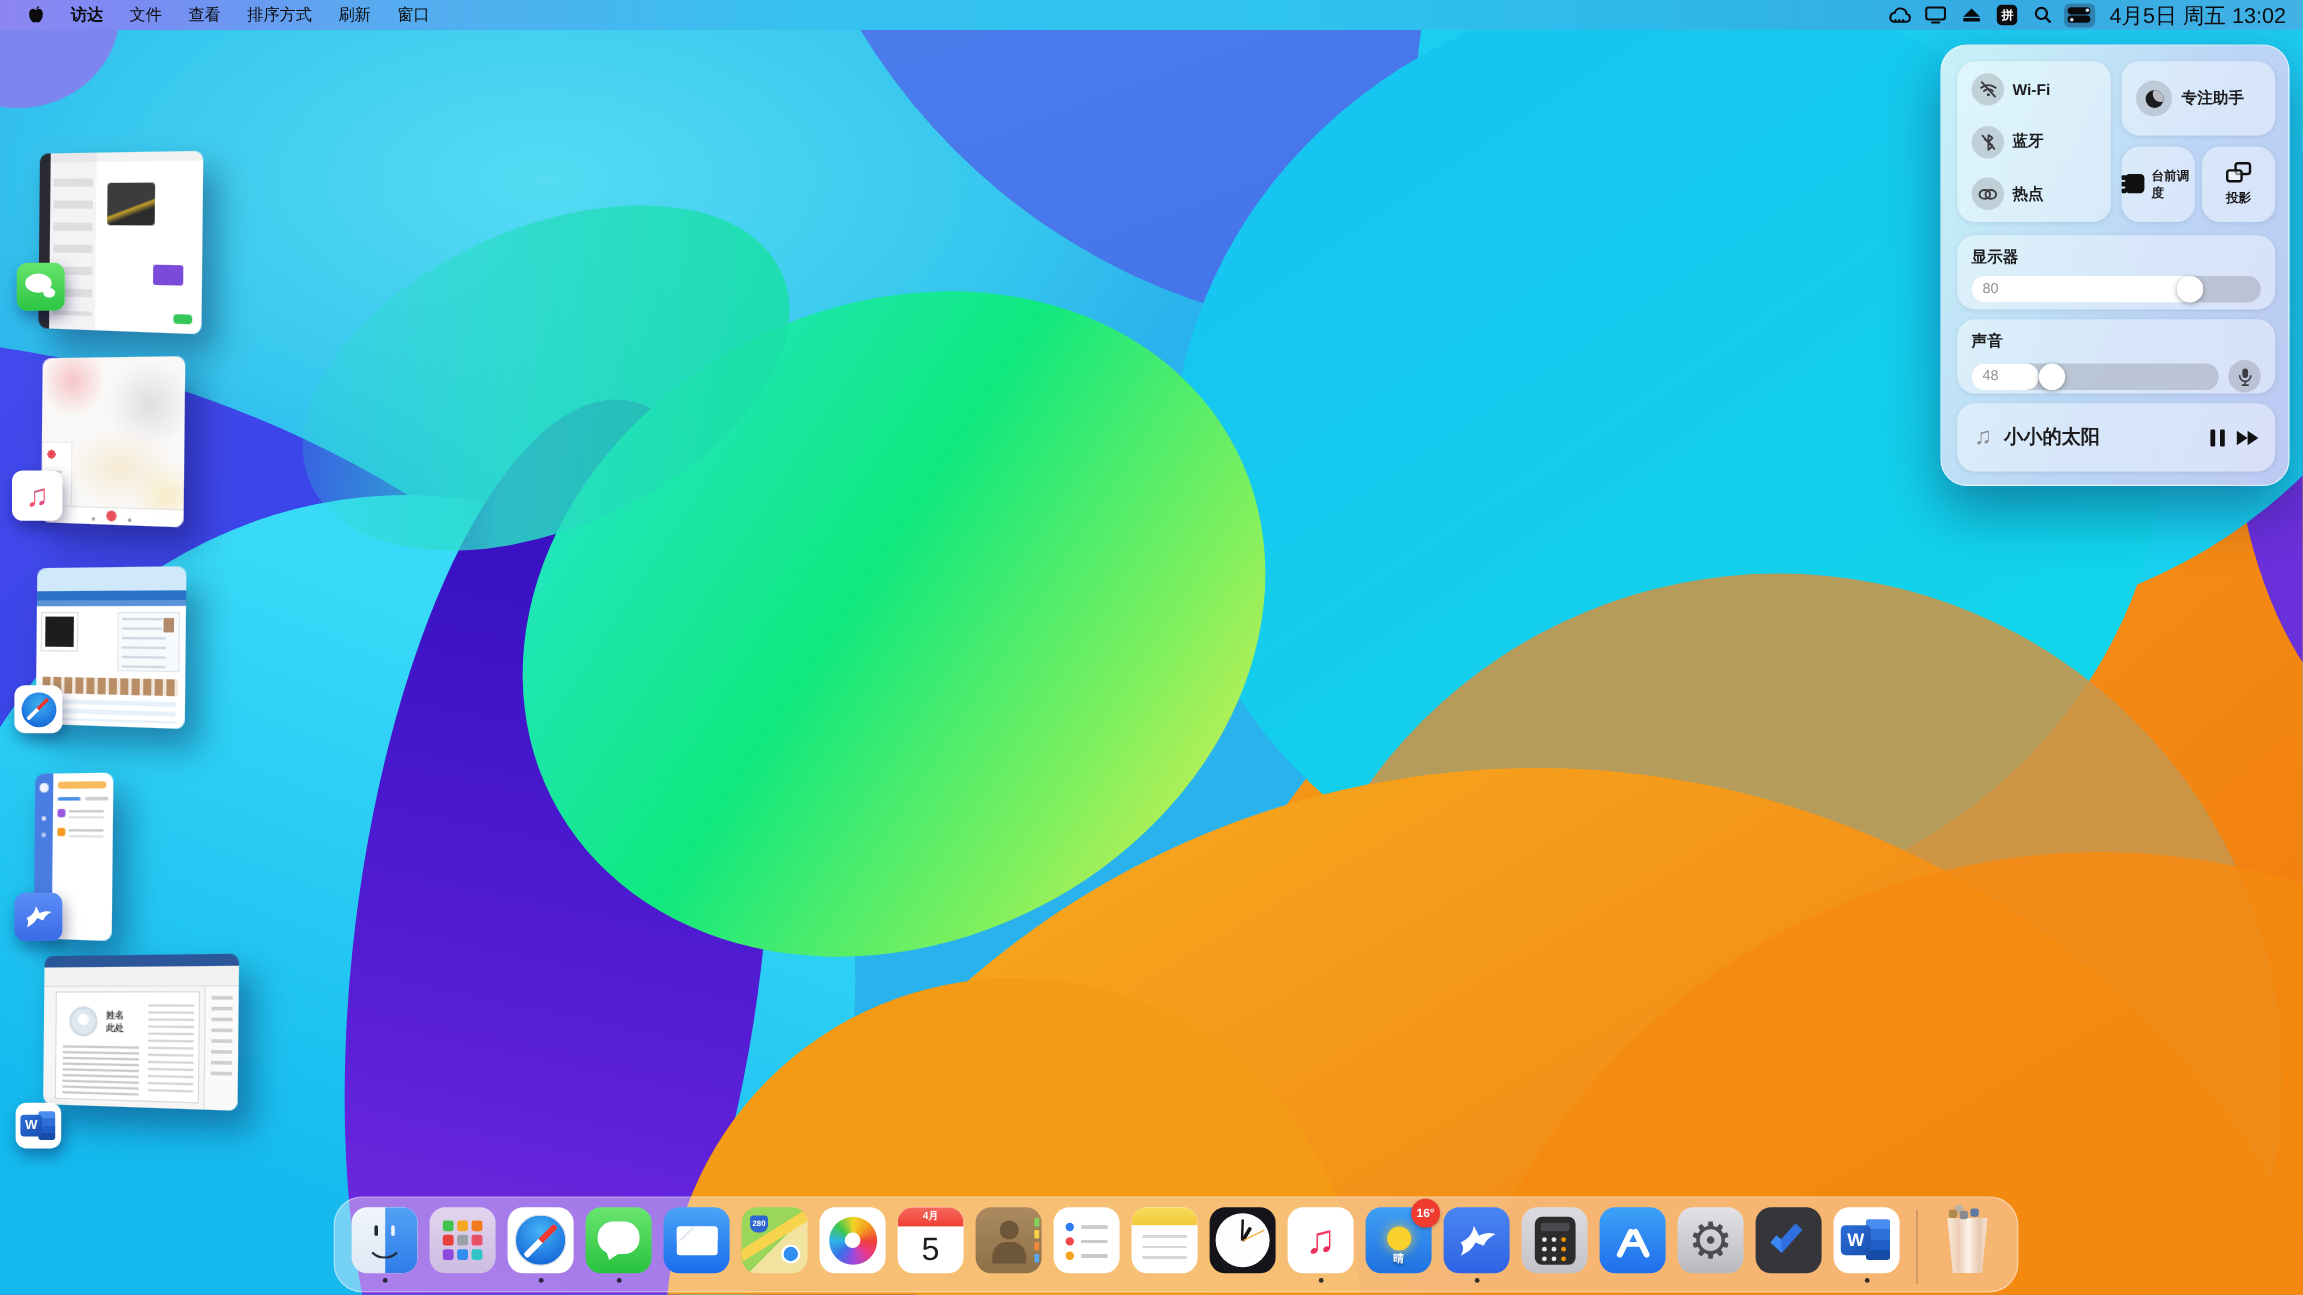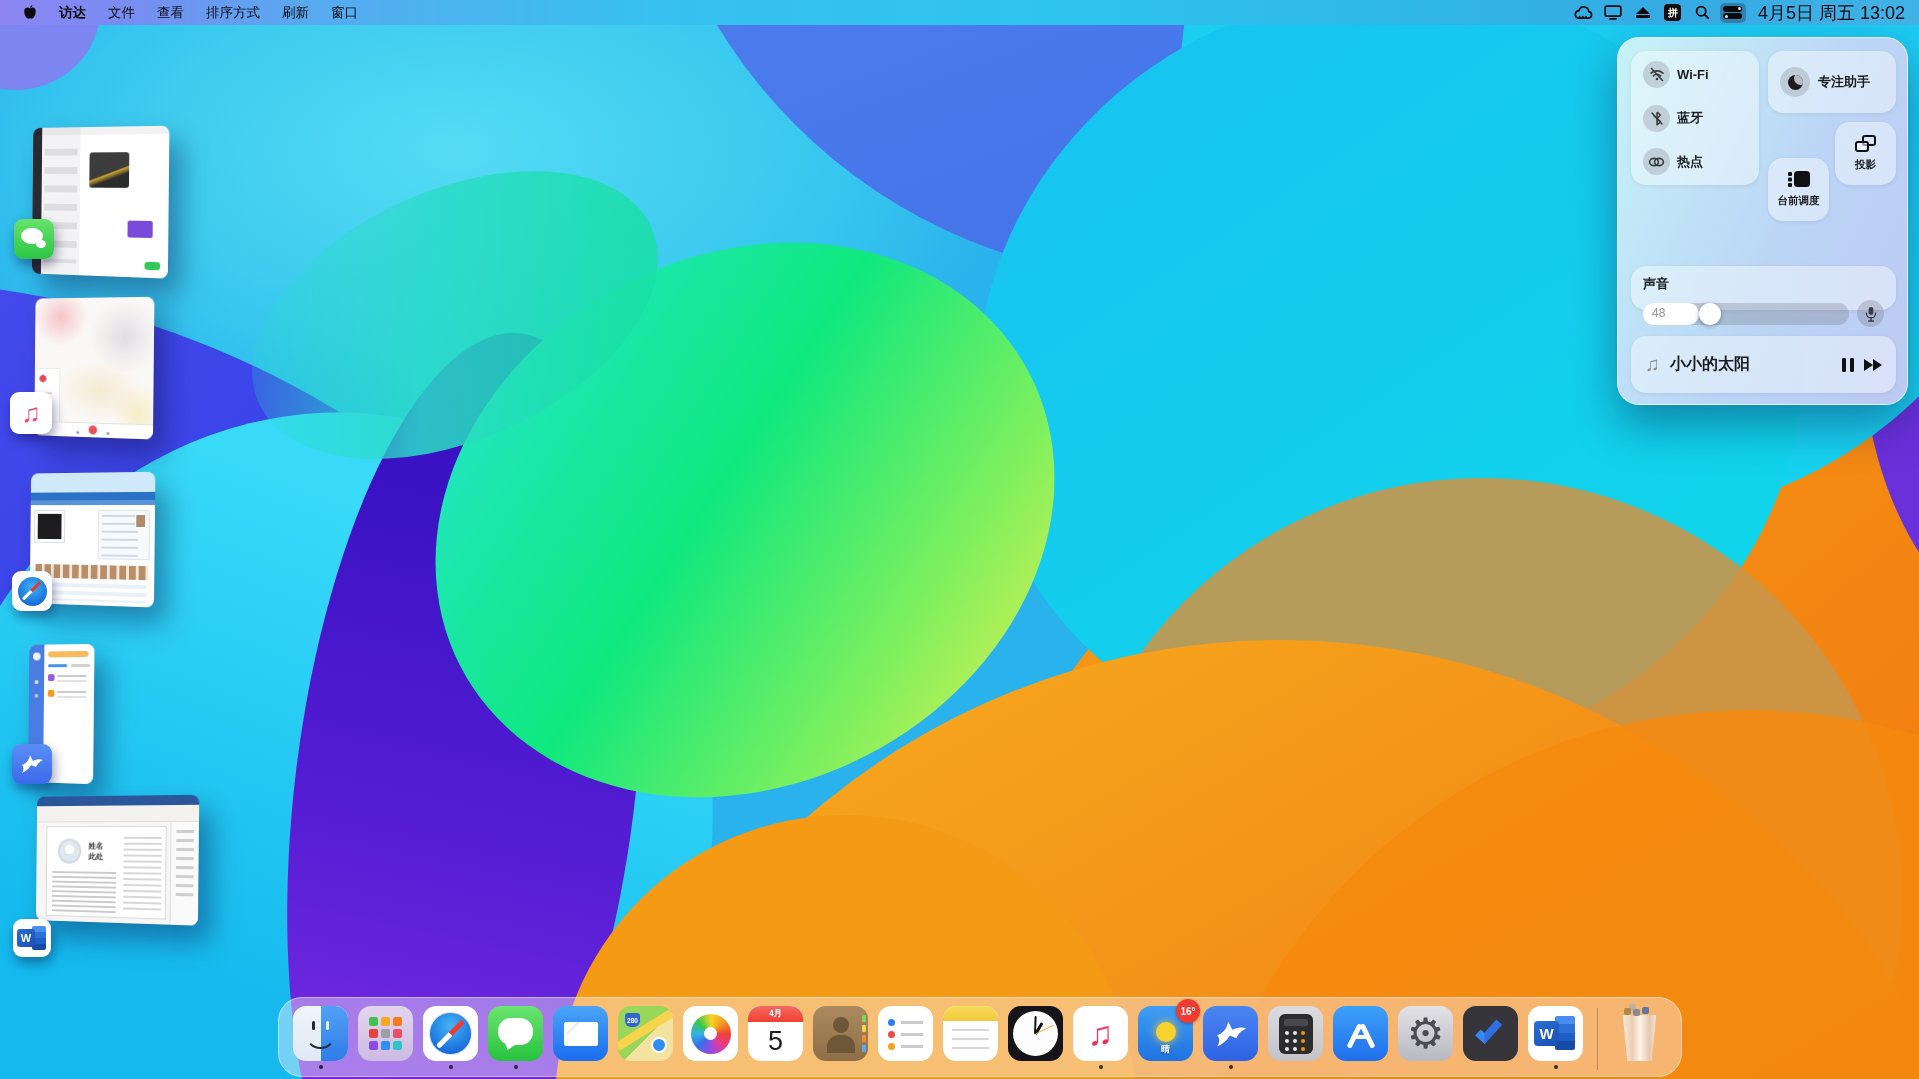--- a/index.html
+++ b/index.html
@@ -55,32 +55,32 @@
     box-shadow:0 20px 45px rgba(10,10,60,.38); color:#1c1c1e; }
   .cc-card { position:absolute; background:rgba(255,255,255,.42); border-radius:15px; box-shadow:0 1px 4px rgba(0,0,40,.08); }
   #cc-conn { left:13px; top:13px; width:128px; height:134px; padding:10px 12px; display:flex; flex-direction:column; justify-content:space-between; }
   .cc-row { display:flex; align-items:center; gap:7px; }
   .cc-circ { width:27px; height:27px; border-radius:50%; background:rgba(120,120,128,.28); display:flex; align-items:center; justify-content:center; flex:none; }
   .cc-lbl { font-size:13px; font-weight:600; }
   #cc-focus { left:150px; top:13px; width:128px; height:62px; padding:10px 12px; display:flex; align-items:center; gap:8px; }
   #cc-focus .cc-circ { width:30px; height:30px; }
   .moon { width:15px; height:15px; border-radius:50%; background:#1c1c1e; position:relative; overflow:hidden; }
   .moon::after { content:""; position:absolute; left:6px; top:-3px; width:13px; height:13px; border-radius:50%; background:#b9bcc4; }
-  #cc-stage  { left:150px; top:84px; width:61px; height:63px; display:flex; flex-direction:column; align-items:center; justify-content:center; gap:6px;margin-top:36px; }
+  #cc-stage  { left:150px; top:84px; width:61px; height:63px; display:flex; flex-direction:row; align-items:center; justify-content:center; gap:6px; }
   #cc-mirror { left:217px; top:84px; width:61px; height:63px; display:flex; flex-direction:column; align-items:center; justify-content:center; gap:6px; }
   .cc-sm-lbl { font-size:10.5px; font-weight:600; }
   .stage-glyph { position:relative; width:22px; height:17px; }
   .stage-glyph .sq { position:absolute; right:0; top:0; width:16px; height:16px; background:#111; border-radius:3.5px; }
   .stage-glyph .dots { position:absolute; left:0; top:1px; width:4px; height:4px; background:#111; border-radius:1px; box-shadow:0 5.5px 0 #111, 0 11px 0 #111; }
   .mirror-glyph { position:relative; width:21px; height:17px; }
   .mirror-glyph i { position:absolute; width:14px; height:11px; border:2px solid #111; border-radius:3px; background:transparent; }
   .mirror-glyph i:first-child { right:0; top:0; }
   .mirror-glyph i:last-child { left:0; bottom:0; background:rgba(255,255,255,.55); }
   #cc-display { left:13px; top:158px; width:265px; height:62px; padding:9px 12px; }
-  #cc-sound   { left:13px; top:228px; width:265px; height:44px; padding:9px 12px; }
+  #cc-sound   { left:13px; top:228px; width:265px; height:62px; padding:9px 12px; }
   .cc-card-title { font-size:13px; font-weight:700; margin-bottom:7px; }
   .srow { display:flex; align-items:center; gap:8px; }
   .slider { position:relative; height:22px; flex:1; background:rgba(120,120,128,.30); border-radius:11px; }
   .slider .fill { position:absolute; left:0; top:0; bottom:0; background:#fff; border-radius:11px; }
   .slider .knob { position:absolute; top:0; width:22px; height:22px; background:#fff; border-radius:50%; box-shadow:0 1px 4px rgba(0,0,0,.35); }
   .slider .sval { position:absolute; left:9px; top:3px; font-size:12px; color:#90909a; z-index:2; }
   .micbtn { width:27px; height:27px; border-radius:50%; background:rgba(120,120,128,.30); display:flex; align-items:center; justify-content:center; flex:none; }
   #cc-music { left:13px; top:298px; width:265px; height:57px; padding:0 14px; display:flex; align-items:center; gap:10px; }
   .note { font-size:20px; color:#8e8e93; }
   .np-title { font-size:16px; font-weight:600; flex:1; }
@@ -367,20 +367,30 @@
       <span class="cc-sm-lbl">台前调度</span>
     </div>
     <div class="cc-card" id="cc-mirror">
       <span class="mirror-glyph">
           <i></i>
           <i></i>
         </span>
       <span class="cc-sm-lbl">投影</span>
     </div>
 
+    <div class="cc-card" id="cc-display">
+      <div class="cc-card-title">显示器</div>
+      <div class="srow">
+        <div class="slider">
+          <div class="fill" style="width: 80%;"></div>
+          <span class="sval">80</span>
+          <div class="knob" style="left: calc(80% - 22px);"></div>
+        </div>
+      </div>
+    </div>
 
     <div class="cc-card" id="cc-sound">
       <div class="cc-card-title">声音</div>
       <div class="srow">
         <div class="slider">
           <div class="fill" style="width: 27%;"></div>
           <span class="sval">48</span>
           <div class="knob" style="left: calc(27% + 0px);"></div>
         </div>
         <div class="micbtn">

